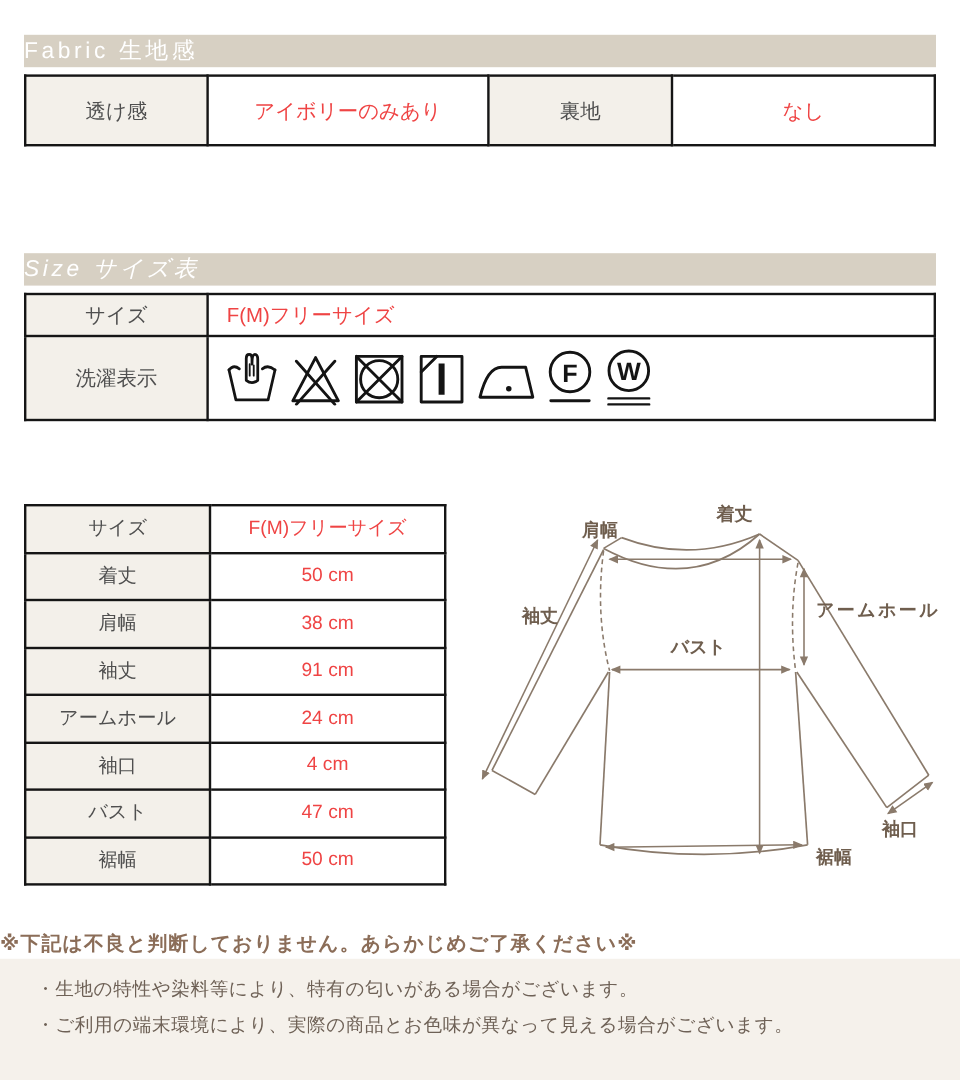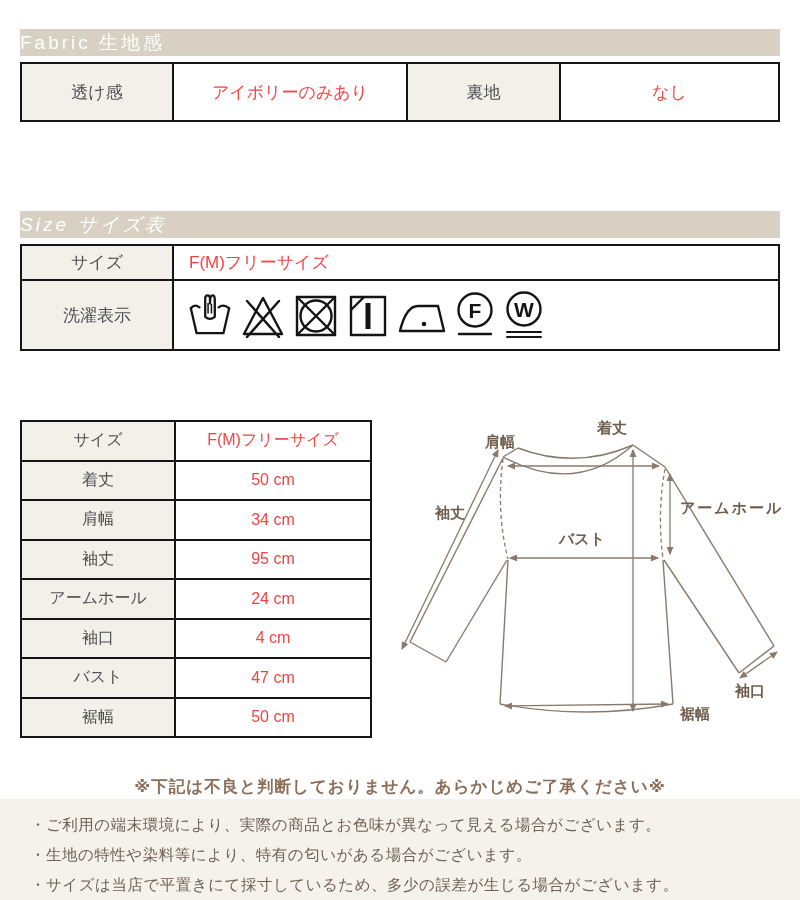--- a/index.html
+++ b/index.html
@@ -38,21 +38,21 @@
   
   .diagram{position:absolute;left:388px;top:412px;width:404px;height:338px;}
   .diagram svg{display:block;}
   .dg-line{stroke:#8a7a6b;stroke-width:1.4;fill:none;}
   .dg-dash{stroke:#8a7a6b;stroke-width:1.3;fill:none;stroke-dasharray:4,3;}
   .dg-arrow{stroke:#8a7a6b;stroke-width:1.3;fill:none;}
   .dg-label{fill:#6f5e4e;font-size:15px;font-weight:bold;font-family:"Liberation Sans","DejaVu Sans",sans-serif;}
 
   
   .notes-title{
-    position:absolute;left:0;top:776px;width:800px;text-align:center;
+    position:absolute;left:0;top:776px;width:800px;
     color:#8b6d58;font-size:16.5px;font-weight:bold;letter-spacing:1px;
   }
   .notes-box{
     position:absolute;left:0;top:799px;width:800px;height:101px;background:#f5f1eb;
     box-sizing:border-box;padding:11px 10px 0 30px;
   }
   .note-line{font-size:15.5px;line-height:30px;color:#6e6156;letter-spacing:0.5px;white-space:nowrap;}
 
   .wicon{stroke:#141414;stroke-width:2.4;fill:none;stroke-linecap:round;stroke-linejoin:round;}
   .wicon-thick{stroke:#141414;stroke-width:5;fill:none;}
@@ -152,25 +152,25 @@
         <tr>
       <th>サイズ</th>
       <td>F(M)フリーサイズ</td>
     </tr>
     <tr>
       <th>着丈</th>
       <td>50 cm</td>
     </tr>
     <tr>
       <th>肩幅</th>
-      <td>34 cm</td>
+      <td>38 cm</td>
     </tr>
     <tr>
       <th>袖丈</th>
-      <td>95 cm</td>
+      <td>91 cm</td>
     </tr>
     <tr>
       <th>アームホール</th>
       <td>24 cm</td>
     </tr>
     <tr>
       <th>袖口</th>
       <td>4 cm</td>
     </tr>
     <tr>
@@ -224,18 +224,17 @@
       <text class="dg-label" x="62" y="106" text-anchor="middle">袖丈</text>
       <text class="dg-label" x="292" y="101" text-anchor="start" letter-spacing="2">アームホール</text>
       <text class="dg-label" x="194" y="132" text-anchor="middle">バスト</text>
       <text class="dg-label" x="362" y="284" text-anchor="middle">袖口</text>
       <text class="dg-label" x="292" y="307" text-anchor="start">裾幅</text>
     </svg>
   </div>
 
   <div class="notes-title">※下記は不良と判断しておりません。あらかじめご了承ください※</div>
   <div class="notes-box">
+    <div class="note-line">・生地の特性や染料等により、特有の匂いがある場合がございます。</div>
     <div class="note-line">・ご利用の端末環境により、実際の商品とお色味が異なって見える場合がございます。</div>
-    <div class="note-line">・生地の特性や染料等により、特有の匂いがある場合がございます。</div>
-    <div class="note-line">・サイズは当店で平置きにて採寸しているため、多少の誤差が生じる場合がございます。</div>
   </div>
 
 </div>
 
 </body></html>

